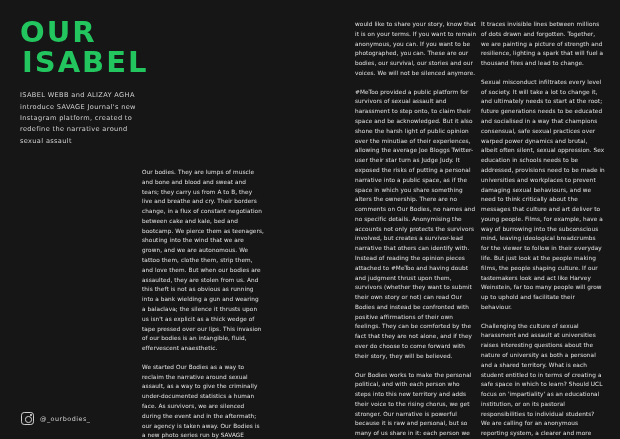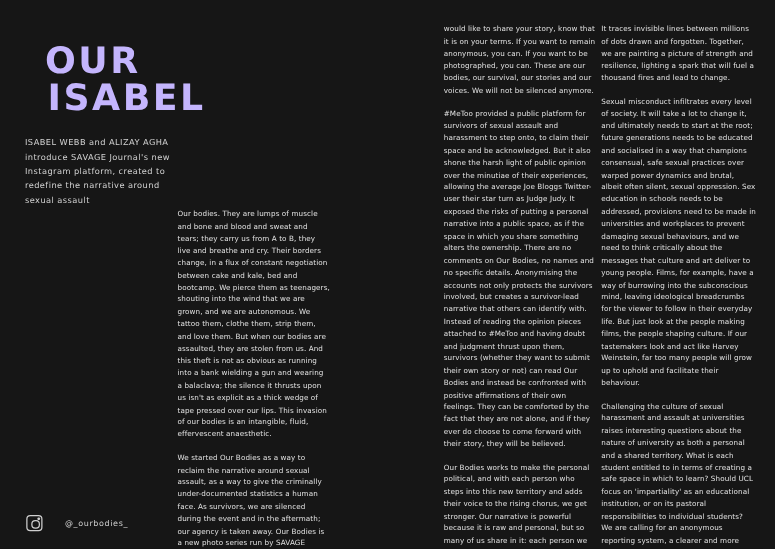--- a/index.html
+++ b/index.html
@@ -28,22 +28,22 @@
     left: 20px;
     top: 18px;
     width: 130px;
   }
   .headline {
     font-family: "DejaVu Sans", sans-serif;
     font-weight: 700;
     font-size: 29px;
     line-height: 1.02em;
     letter-spacing: 2.0px;
-    color: #c4b5fd;
-    margin: 16px;
+    color: #22c55e;
+    margin: 0;
   }
   .headline .line2 {
     display: block;
     margin-left: 2px;
   }
   .deck {
     margin-top: 13px;
     font-family: "DejaVu Sans", sans-serif;
     font-size: 6.6px;
     line-height: 1.72em;
@@ -52,21 +52,21 @@
     width: 122px;
   }
 
   
   .ig-footer {
     position: absolute;
     left: 21px;
     bottom: 14px;
     display: flex;
     align-items: center;
-    gap: 18px;
+    gap: 6px;
   }
   .ig-glyph {
     width: 11px;
     height: 11px;
     border: 1.1px solid #cfcfcf;
     border-radius: 3.2px;
     position: relative;
     flex: 0 0 auto;
   }
   .ig-glyph::before {

